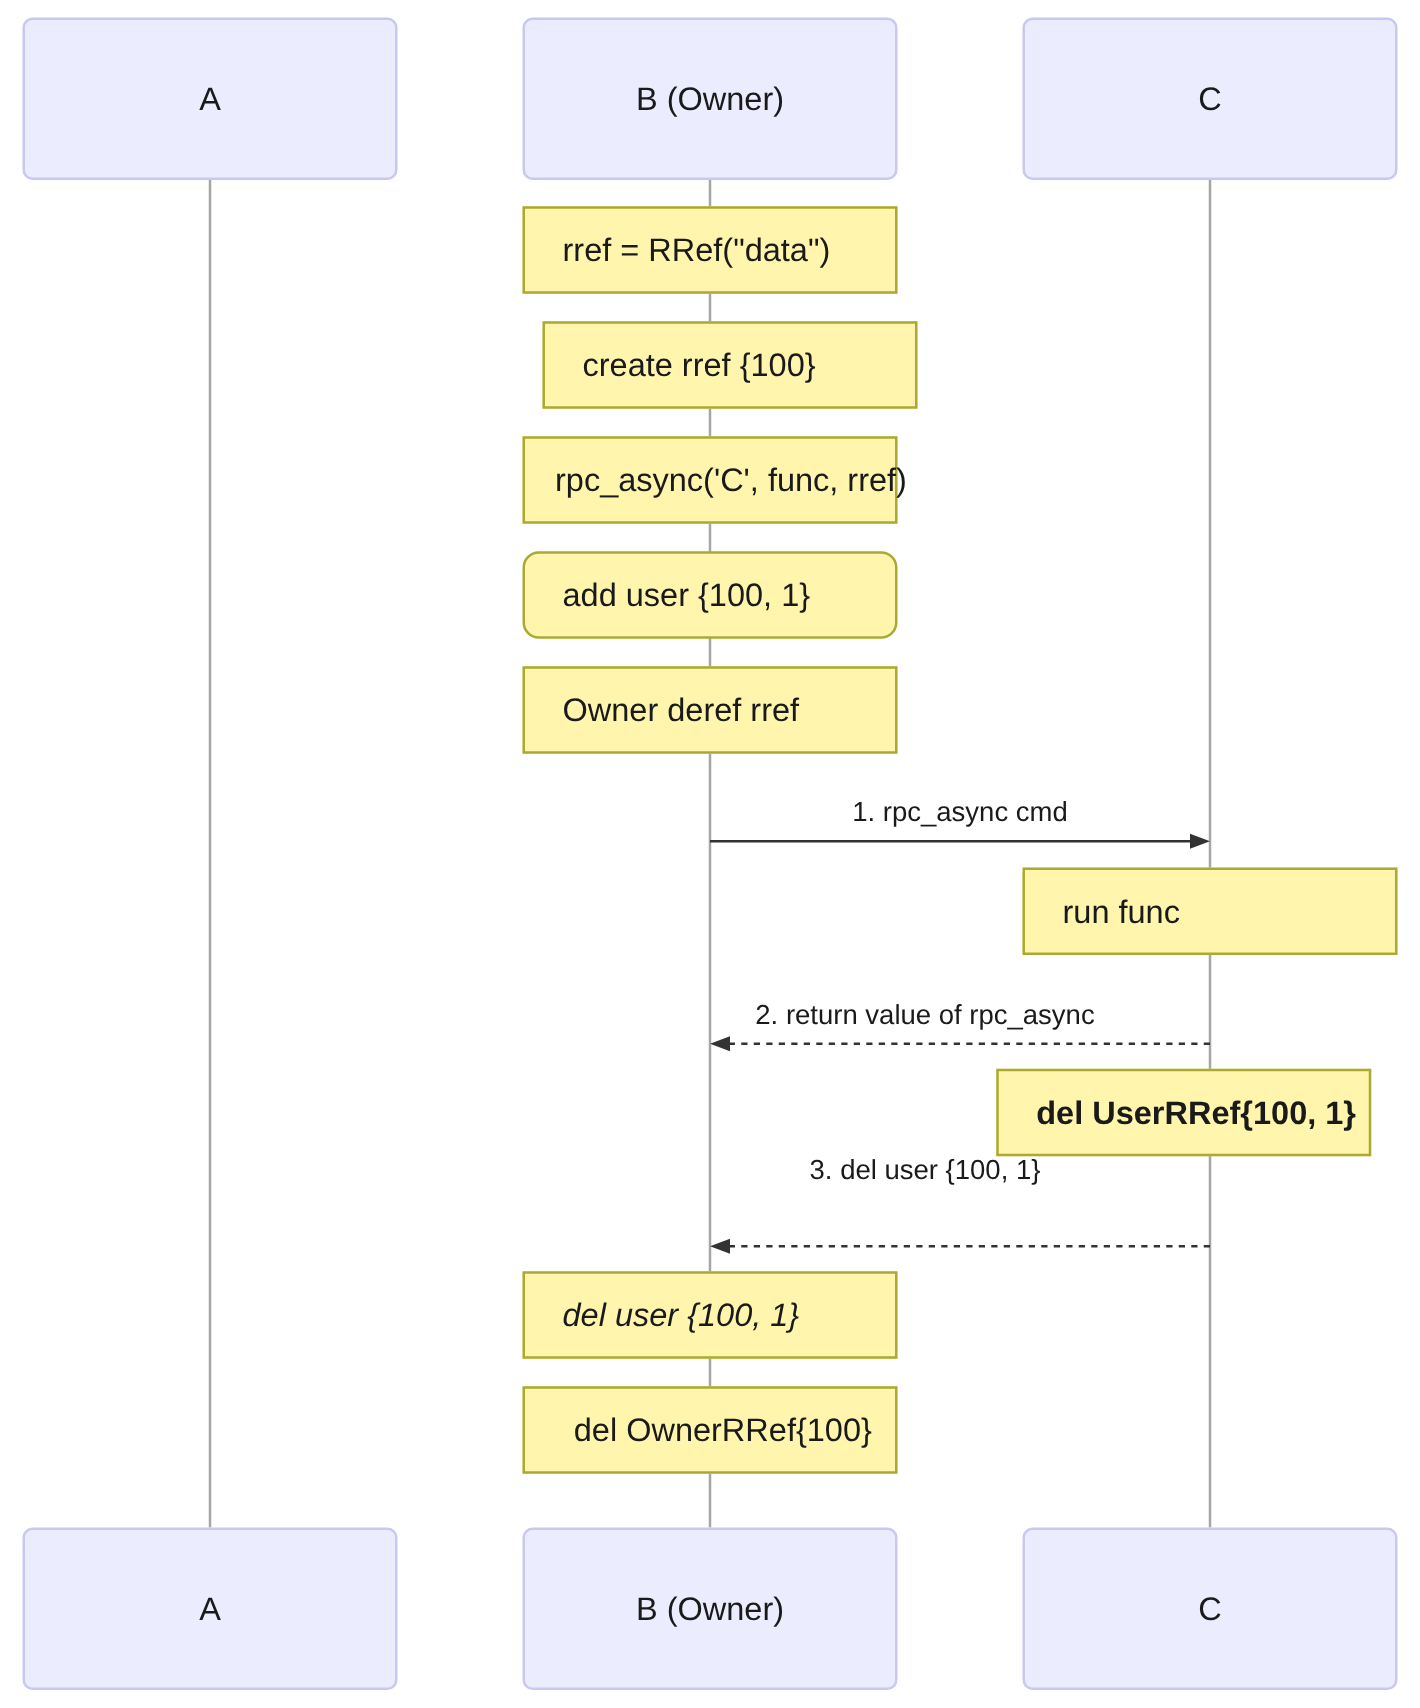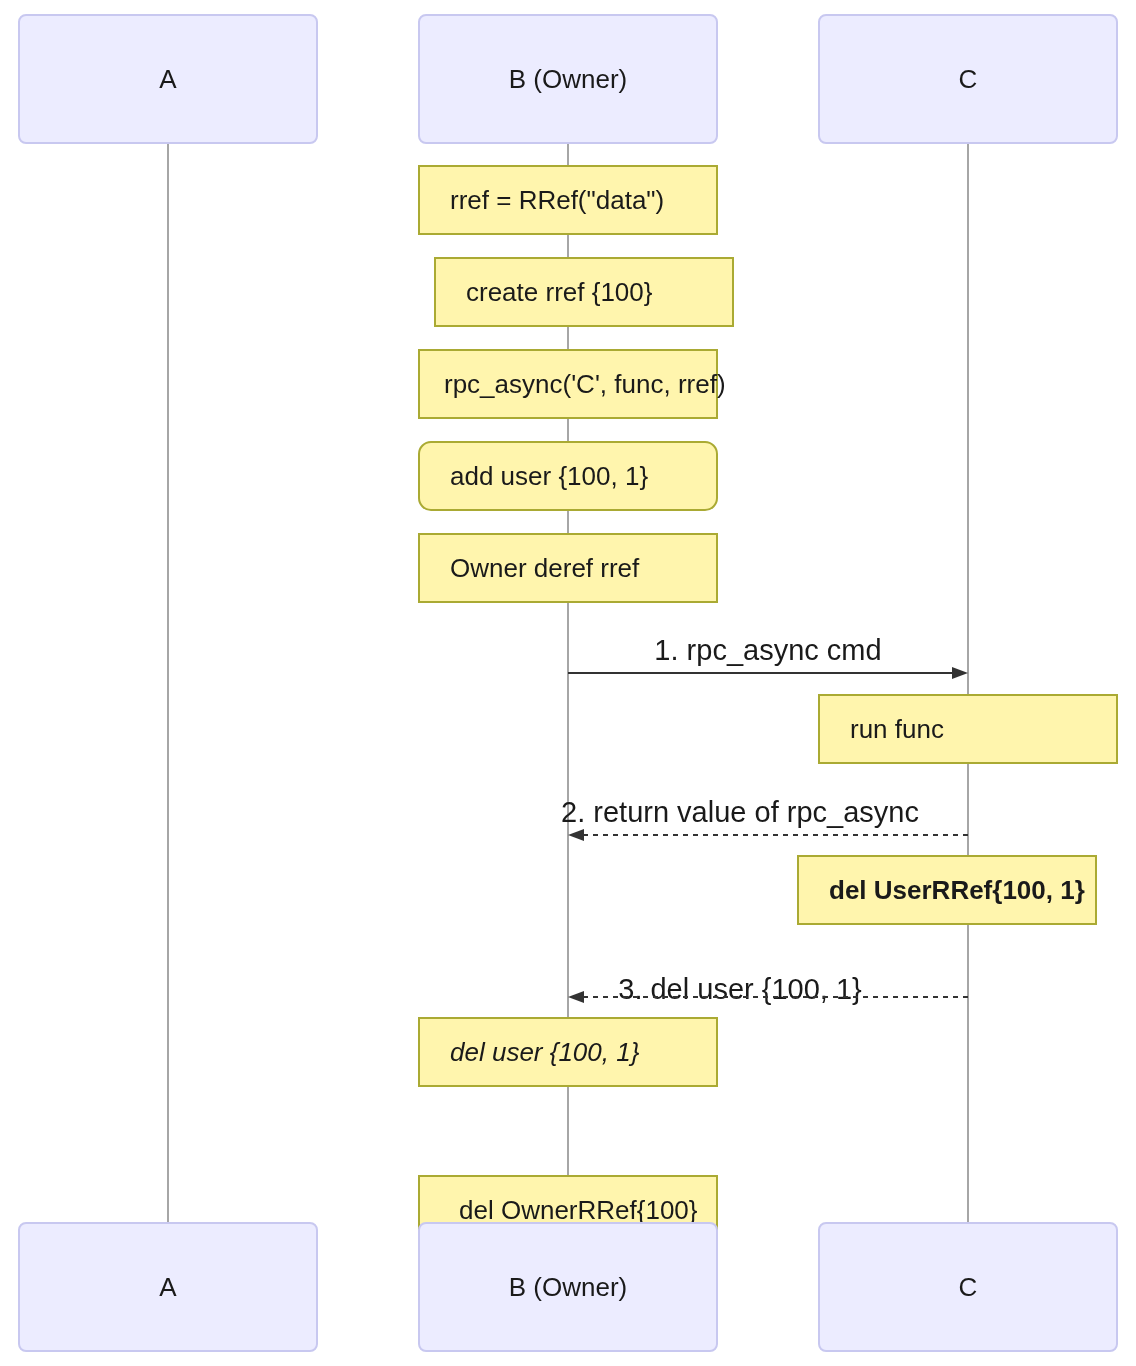--- a/index.html
+++ b/index.html
@@ -55,21 +55,21 @@
     width: 400px;
     height: 14px;
   }
   .msg-label {
     position: absolute;
     left: 568px;
     width: 400px;
     height: 34px;
     line-height: 34px;
     text-align: center;
-    font-size: 29px;
+    font-size: 22px;
     white-space: nowrap;
   }
   .msg-label.offset-left {
     transform: translateX(-28px);
   }
   svg line { stroke: var(--line, #333333); stroke-width: 2; }
   svg polygon { fill: var(--line, #333333); }
 </style>
 </head>
 <body>
@@ -119,30 +119,30 @@
   <div class="msg-label offset-left" style="top:795px;">2. return value of rpc_async</div>
   <svg class="msg-arrow" style="top:828px;" viewBox="0 0 400 14">
     <line x1="400" y1="7" x2="14" y2="7" stroke-dasharray="5,5"></line>
     <polygon points="0,7 16,1 16,13"></polygon>
   </svg>
 
   <div class="note" style="left:797px; top:855px;font-weight:bold;">
     <span>del UserRRef{100, 1}</span>
   </div>
 
-  <div class="msg-label offset-left" style="top:972px;">3. del user {100, 1}</div>
+  <div class="msg-label offset-left" style="top:919px;">3. del user {100, 1}</div>
   <svg class="msg-arrow" style="top:990px;" viewBox="0 0 400 14">
     <line x1="400" y1="7" x2="14" y2="7" stroke-dasharray="5,5"></line>
     <polygon points="0,7 16,1 16,13"></polygon>
   </svg>
 
   <div class="note" style="left:418px; top:1017px;font-style:italic;">
     <span>del user {100, 1}</span>
   </div>
-  <div class="note" style="left:418px; top:1175px;padding-left:39px;">
+  <div class="note" style="left:418px; top:1109px;padding-left:39px;">
     <span>del OwnerRRef{100}</span>
   </div>
 
   <div class="actor" style="left:18px; top:1222px;">
     <span>A</span>
   </div>
   <div class="actor" style="left:418px; top:1222px;">
     <span>B (Owner)</span>
   </div>
   <div class="actor" style="left:818px; top:1222px;">

